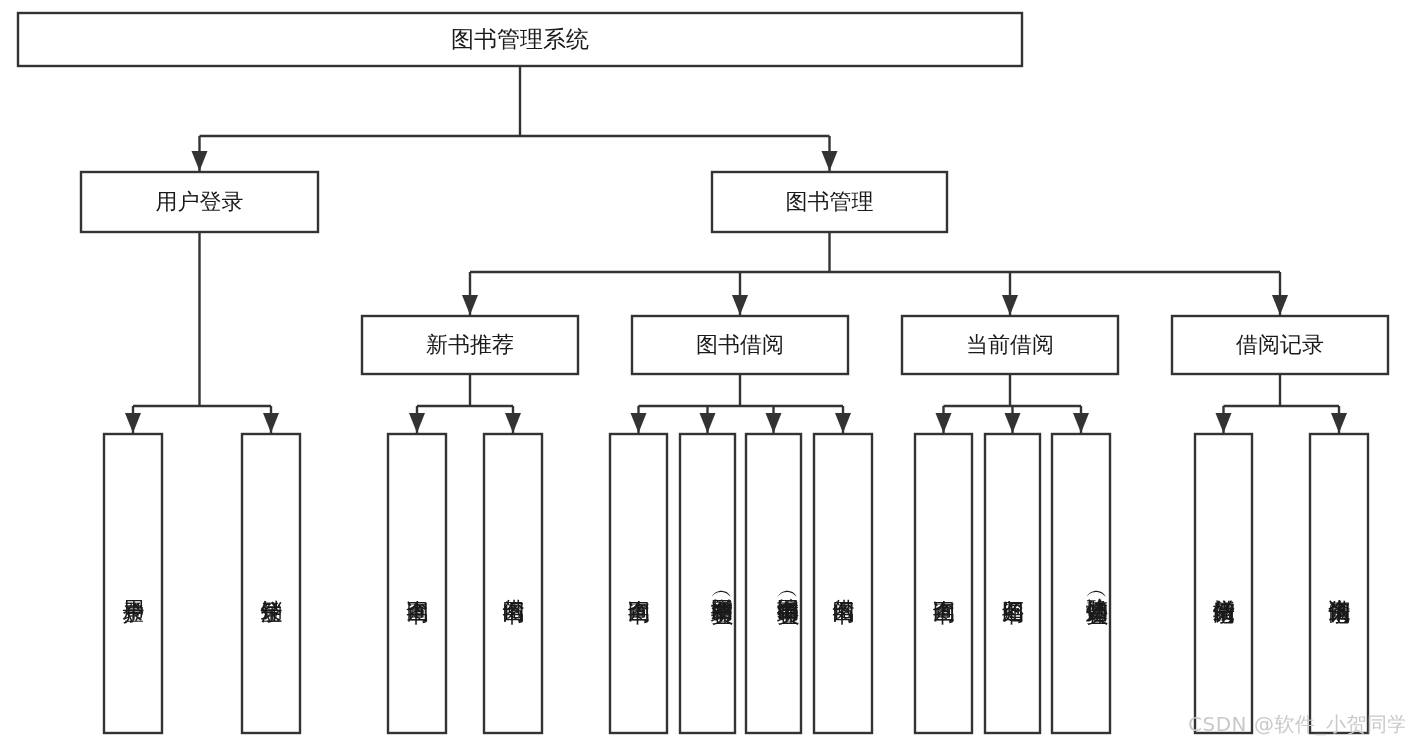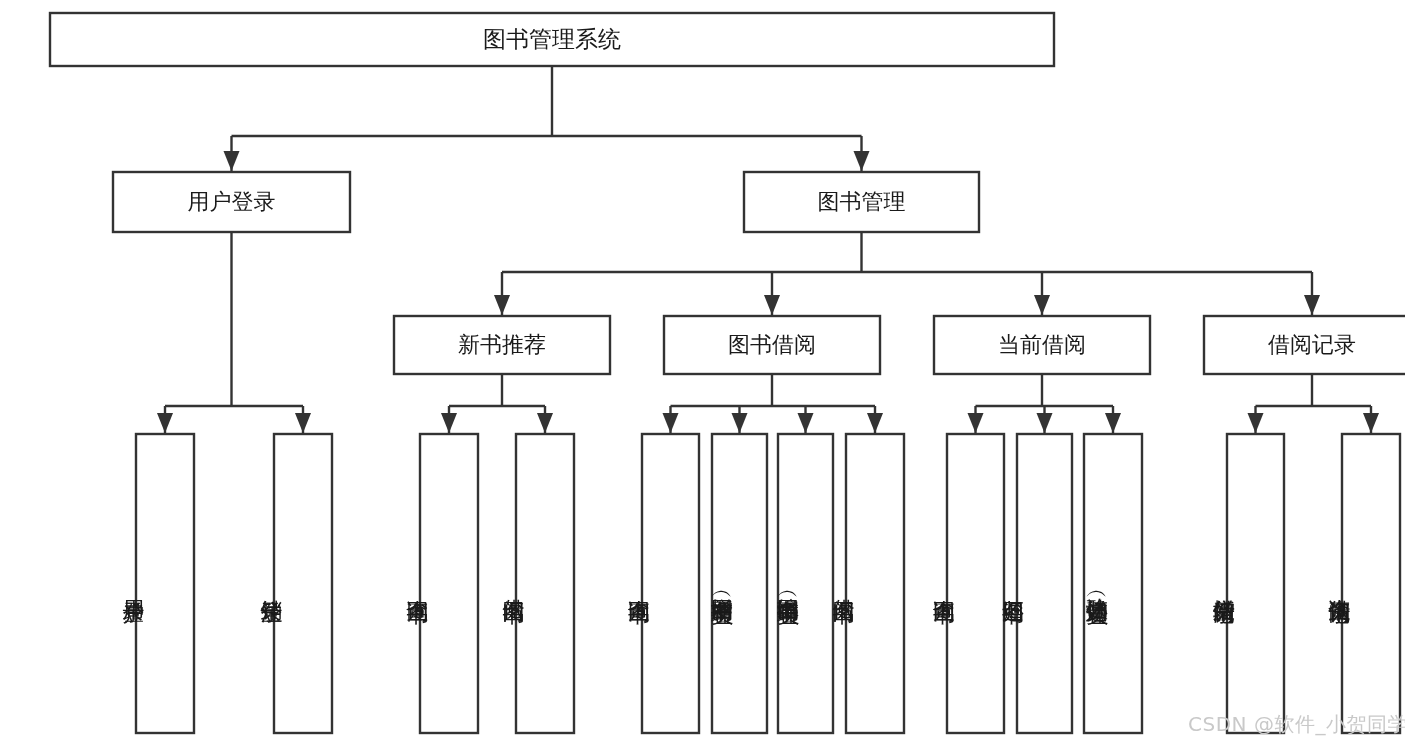--- a/index.html
+++ b/index.html
@@ -13,21 +13,20 @@
     position: relative;
     font-family: "DejaVu Sans", "Liberation Sans", sans-serif;
     overflow: hidden;
   }
   #diagram-root {
     position: absolute;
     top: 0;
     left: 0;
     width: 1237px;
     height: 747px;
-    padding-left: 32px;
   }
   svg.flow {
     display: block;
     width: 1405px;
     height: 747px;
   }
   .node-box {
     fill: #ffffff;
     stroke: #333333;
     stroke-width: 2.4;

